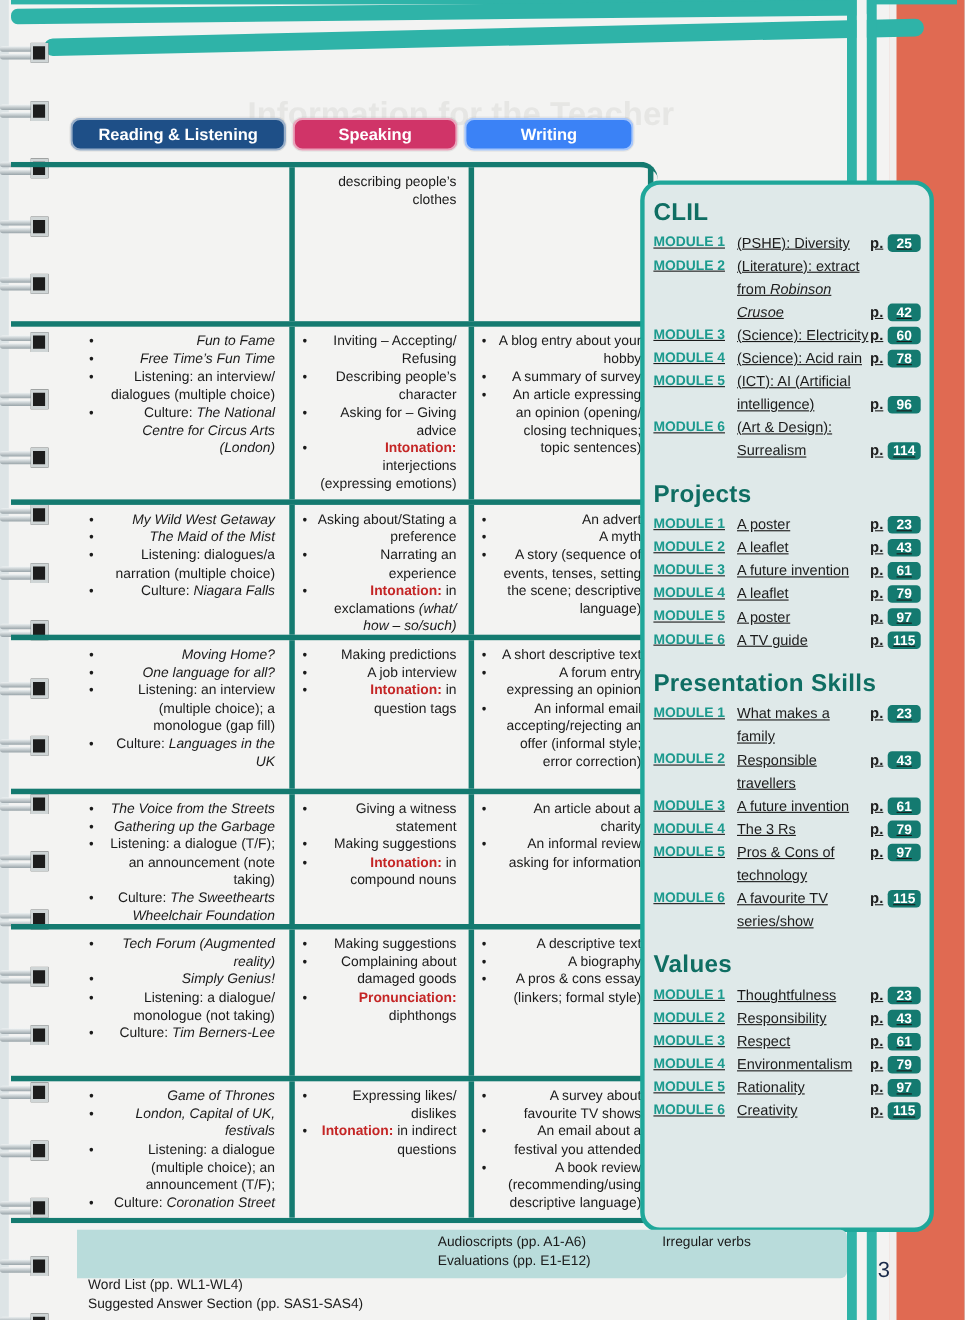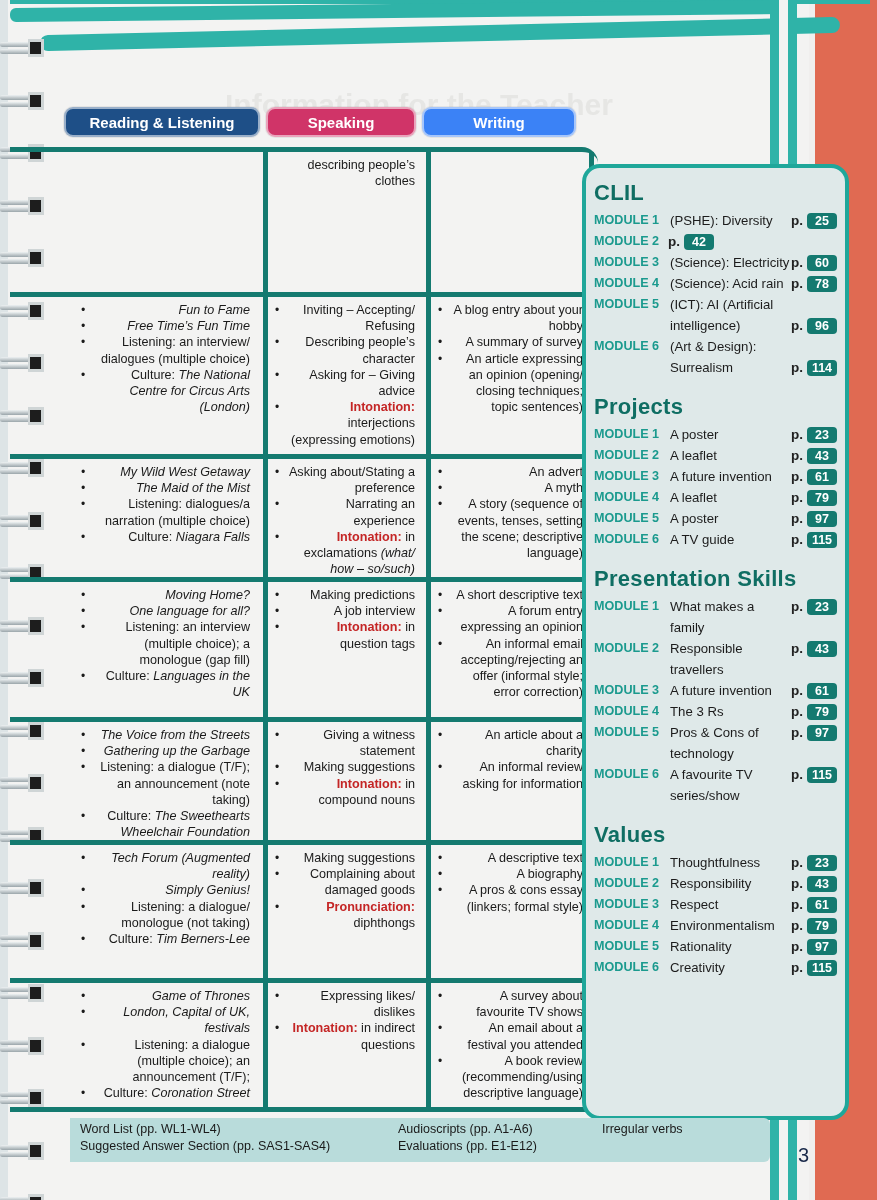--- a/index.html
+++ b/index.html
@@ -59,36 +59,36 @@
   .red { color: #c42525; font-weight: bold; }
 
   
   .panel {
     position: absolute; left: 582px; top: 164px; width: 267px; height: 956px;
     background: #dfe9e9; border: 4px solid #1fa79a; border-radius: 18px;
     padding: 10px 8px 0 8px; font-family: "Liberation Sans", sans-serif;
   }
   .sec-title { color: #0f6e63; font-weight: bold; font-size: 22px; margin-top: 2px; margin-bottom: 4px; letter-spacing: 0.3px; }
   .sec-title.clil { font-size: 22px; }
-  .entry { display: flex; align-items: flex-start; font-size: 13.2px; line-height: 21px; }
+  .entry { display: flex; align-items: flex-start; font-size: 13.2px; line-height: 21px; text-decoration: underline; }
   .entry .mod { color: #1b9a8e; font-weight: bold; white-space: nowrap; width: 74px; flex: none; font-size: 12.6px; }
   .entry .desc { flex: 1; color: #1c1c1c; padding-left: 2px; }
   .entry .pg { flex: none; display: flex; align-items: flex-end; align-self: flex-end; white-space: nowrap; }
   .entry .pg .p { font-weight: bold; color: #222; font-size: 13.5px; margin-right: 4px; }
   .entry .pg .num { background: #147a70; color: #fff; font-weight: bold; font-size: 12.5px; border-radius: 4px; padding: 0 4px; height: 16px; line-height: 16px; min-width: 30px; text-align: center; margin-bottom: 2px; }
   .sec { margin-bottom: 16px; }
 
   
   .bottom-strip {
     position: absolute; left: 70px; top: 1118px; width: 700px; height: 44px;
     background: #b9dcdb; border-radius: 0 6px 6px 0;
     font-family: "Liberation Sans", sans-serif; font-size: 12.5px; line-height: 17px; color: #1a1a1a;
   }
   .bs-col { position: absolute; top: 3px; }
-  .bs-1 { left: 10px; } .bs-2 { left: 328px; } .bs-3 { left: 532px; }
+  .bs-1 { left: 10px; margin-top: 39px; } .bs-2 { left: 328px; } .bs-3 { left: 532px; }
   .page-num { position: absolute; left: 798px; top: 1144px; font-size: 20px; color: #1a2a4a; font-family: "Liberation Sans", sans-serif; }
   .ghost-title { position: absolute; left: 225px; top: 88px; font-size: 30px; font-weight: bold; color: #e6e6e4; font-family: "Liberation Sans", sans-serif; }
 </style>
 </head>
 <body>
 
 <div class="page-bg"></div>
 <div class="orange-edge"></div>
 <div class="teal-top-3"></div>
 <div class="teal-top-1"></div>
@@ -386,20 +386,21 @@
     <div class="entry">
         <span class="mod">MODULE 1</span>
         <span class="desc">(PSHE): Diversity</span>
         <span class="pg">
           <span class="p">p.</span>
           <span class="num">25</span>
         </span>
       </div>
     <div class="entry">
         <span class="mod">MODULE 2</span>
+        <span class="desc"><span>(Literature): extract from </span><span class="it">Robinson Crusoe</span></span>
         <span class="pg">
           <span class="p">p.</span>
           <span class="num">42</span>
         </span>
       </div>
     <div class="entry">
         <span class="mod">MODULE 3</span>
         <span class="desc">(Science): Electricity</span>
         <span class="pg">
           <span class="p">p.</span>

